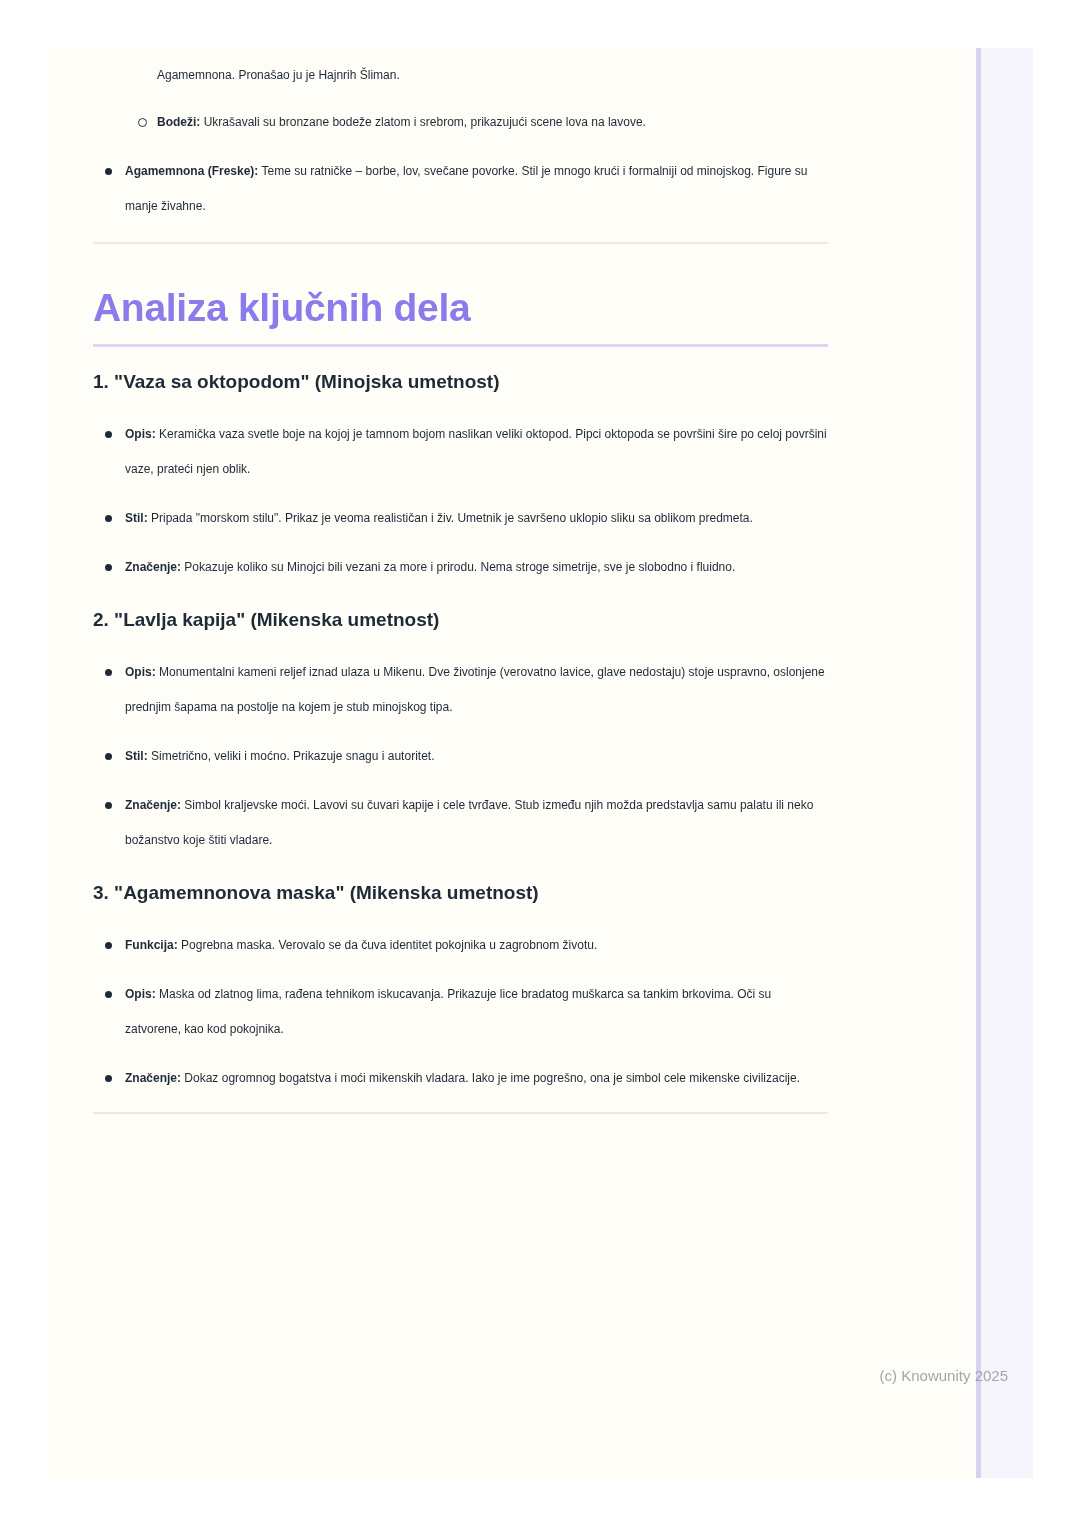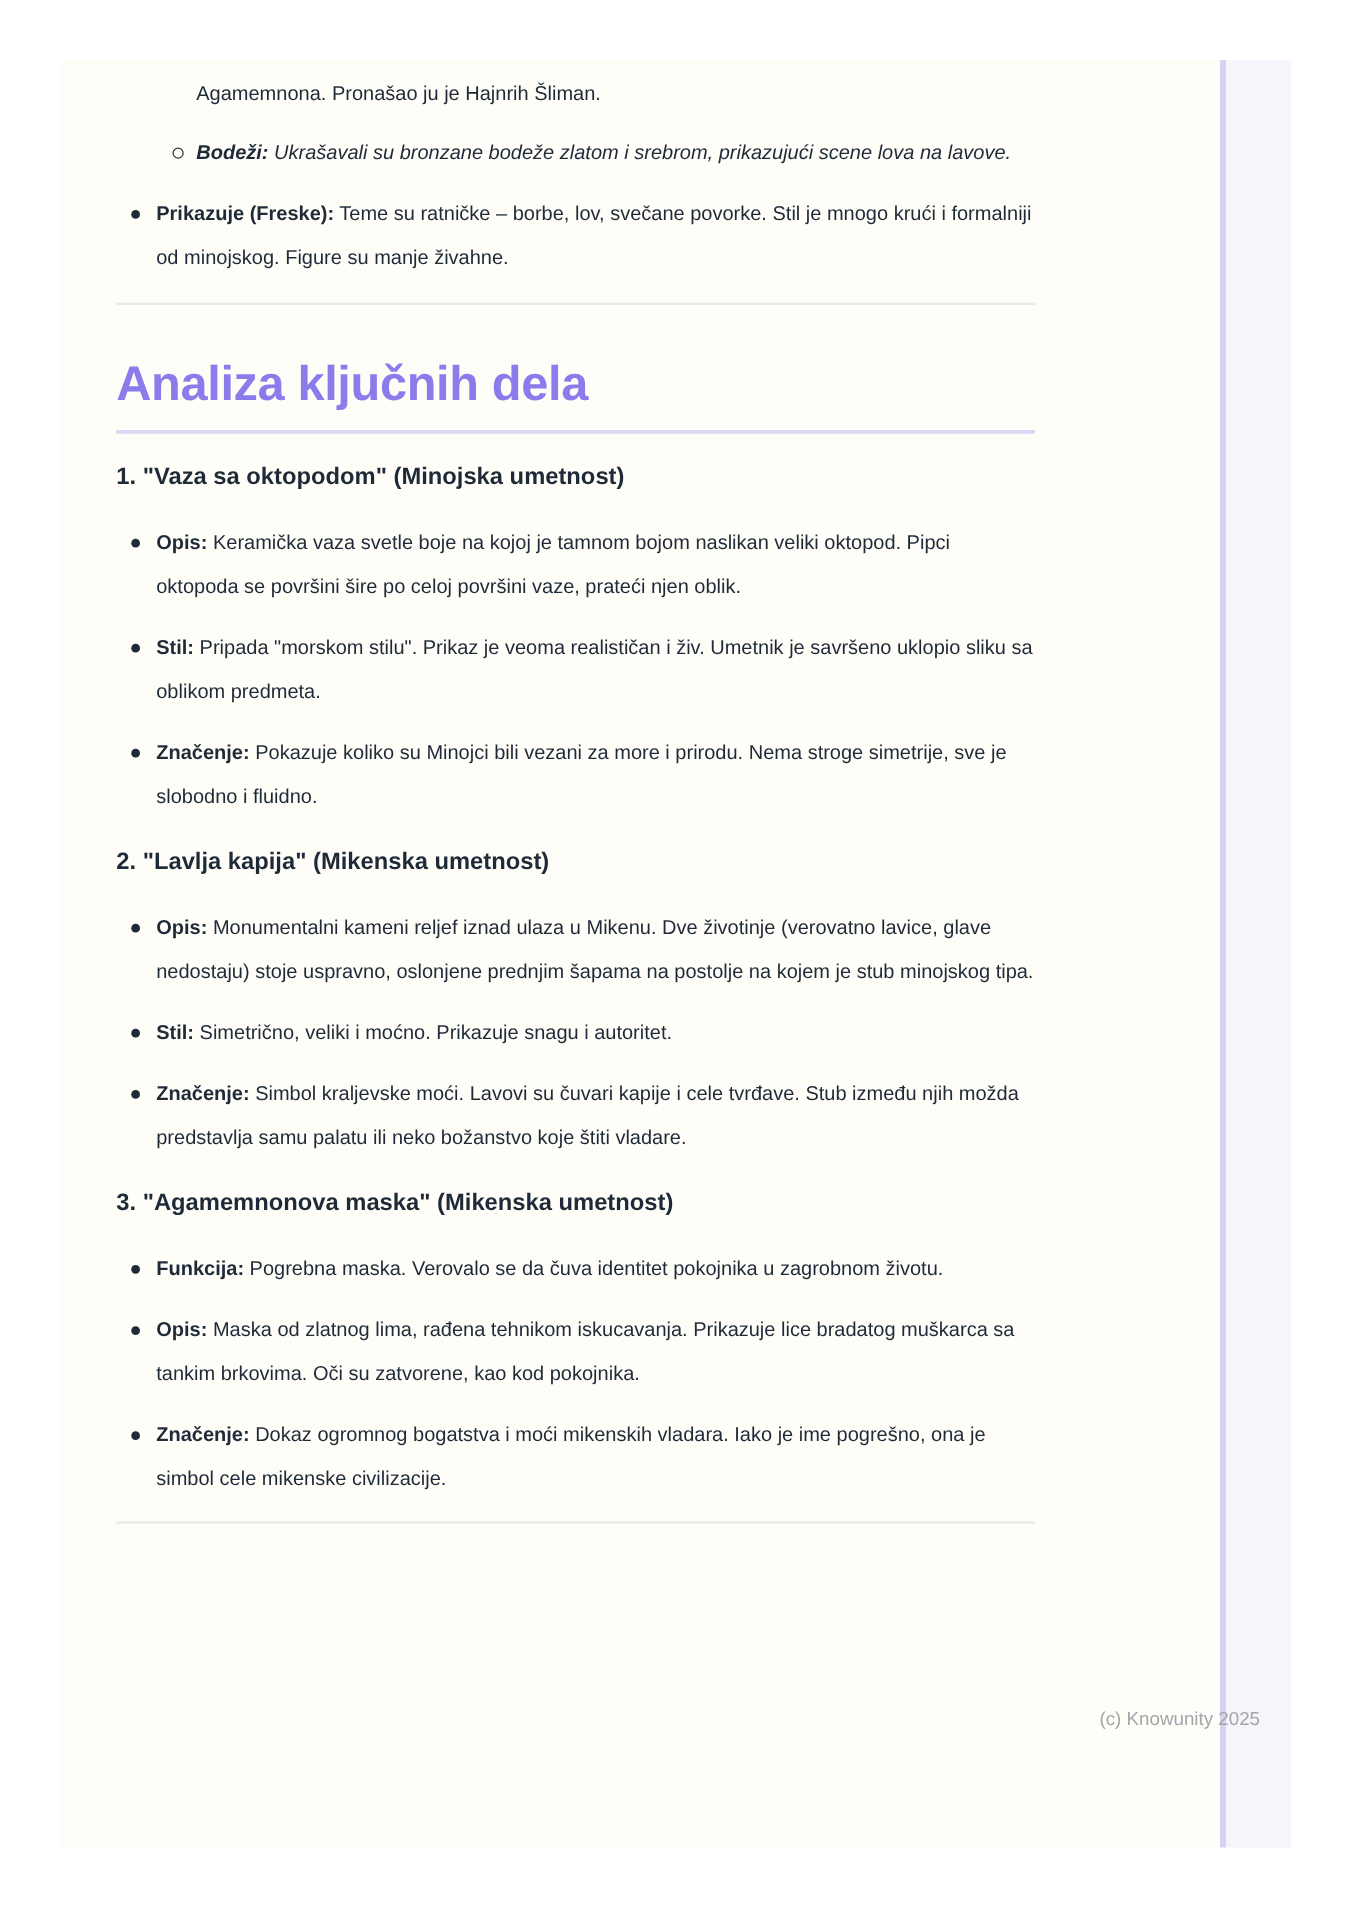--- a/index.html
+++ b/index.html
@@ -7,28 +7,28 @@
     width:1080px;height:1528px;position:relative;background:#ffffff;
     font-family:"Liberation Sans","DejaVu Sans",sans-serif;color:#1F2A38;
   }
   .card{
     position:absolute;left:48px;top:48px;width:927px;height:1430px;
     background:#FEFDF8;box-sizing:border-box;padding:10px 147px 0 45px;overflow:hidden;
   }
   .edge-line{position:absolute;left:976px;top:48px;width:5px;height:1430px;background:#D8D1F1;}
   .edge-panel{position:absolute;left:981px;top:48px;width:52px;height:1430px;background:#F6F5FB;}
 
-  .p{font-size:16px;line-height:35px;}
+  .p{font-size:12px;line-height:35px;}
   .cont{margin:0 0 12px 64px;}
 
   .li{position:relative;padding-left:32px;margin:0 0 14px 0;}
   .li .dot{
     position:absolute;left:12px;top:14px;width:7px;height:7px;border-radius:50%;background:#1F2A38;
   }
-  .li-sub{position:relative;padding-left:64px;margin:0 0 14px 0;font-style:italic;}
+  .li-sub{position:relative;padding-left:64px;margin:0 0 14px 0;}
   .li-sub .circ{
     position:absolute;left:45px;top:13px;width:9px;height:9px;border-radius:50%;
     border:1.5px solid #2A3442;box-sizing:border-box;background:transparent;
   }
   .lbl{font-weight:700;}
 
   .rule{border:none;height:2px;background:#EAE9E4;margin:18px 0 0 0;}
   .rule-end{margin-top:16px;}
 
   h1{
@@ -51,21 +51,21 @@
   <p class="p cont">Agamemnona. Pronašao ju je Hajnrih Šliman.</p>
 
   <div class="p li-sub">
     <span class="circ"></span>
     <span class="lbl">Bodeži:</span>
     <span>Ukrašavali su bronzane bodeže zlatom i srebrom, prikazujući scene lova na lavove.</span>
   </div>
 
   <div class="p li">
     <span class="dot"></span>
-    <span class="lbl">Prikazuje (Freske):</span>
+    <span class="lbl">Agamemnona (Freske):</span>
     <span>Teme su ratničke – borbe, lov, svečane povorke. Stil je mnogo krući i formalniji od minojskog. Figure su manje živahne.</span>
   </div>
 
   <hr class="rule">
 
   <h1>Analiza ključnih dela</h1>
   <hr class="h1-rule">
 
   <h3>1. "Vaza sa oktopodom" (Minojska umetnost)</h3>
   <div>

